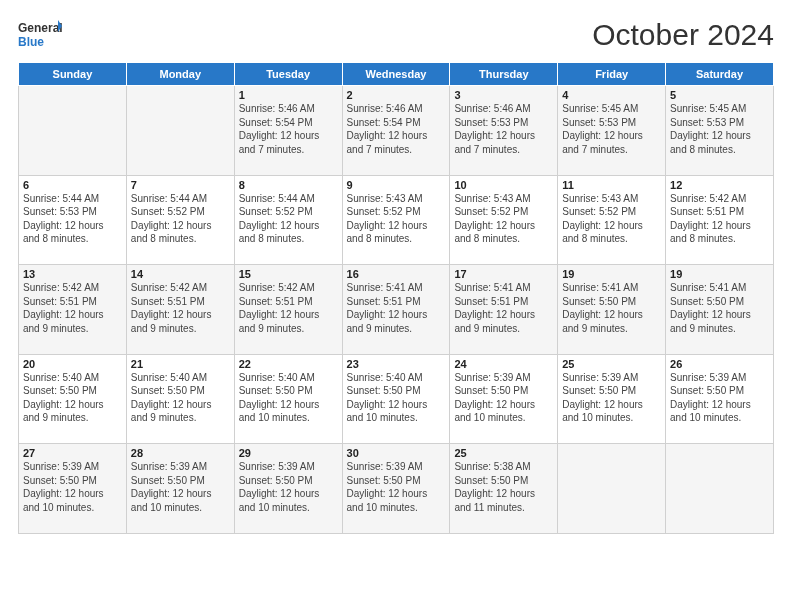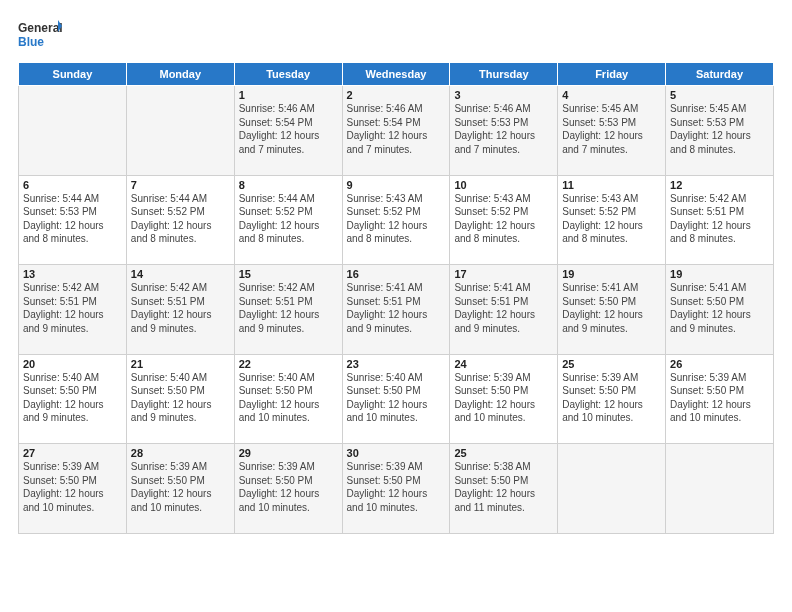--- a/index.html
+++ b/index.html
@@ -93,20 +93,21 @@
 <div class="page">
   <div class="header">
     <div class="logo">
     <svg width="44" height="34" viewBox="0 0 44 34">
       <text x="0" y="14" font-size="12" font-weight="bold" fill="#333" font-family="Arial">General</text>
       <text x="0" y="28" font-size="12" font-weight="bold" fill="#2878c8" font-family="Arial">Blue</text>
       <polygon points="40,2 44,8 40,14" fill="#2878c8"></polygon>
     </svg>
   </div>
     <div class="title-block">
+      <div class="month-title">October 2024</div>
     </div>
   </div>
 
   <table class="calendar-table">
     <thead>
       <tr id="weekday-header">
           <th>Sunday</th>
           <th>Monday</th>
           <th>Tuesday</th>
           <th>Wednesday</th>

